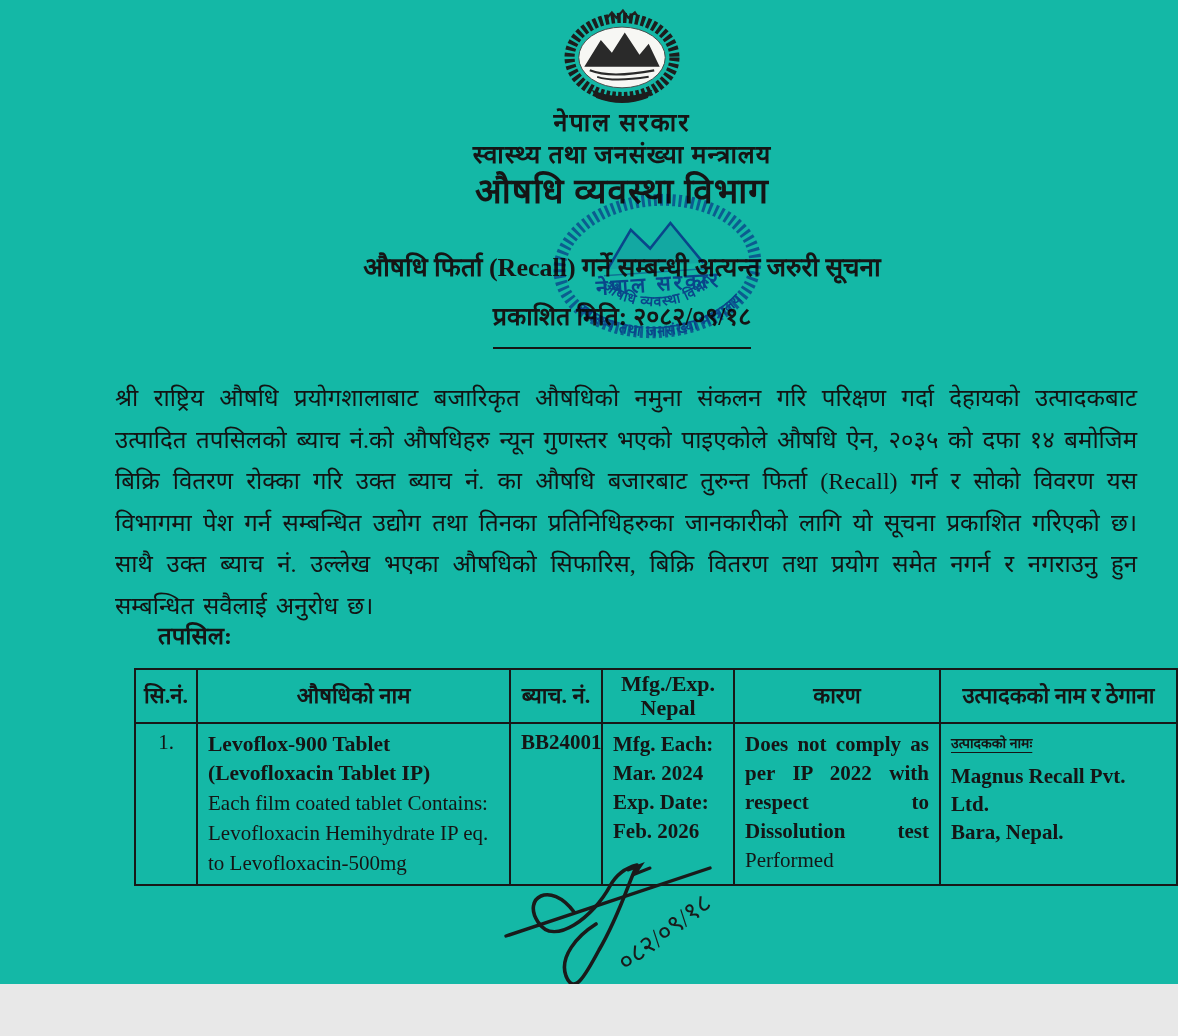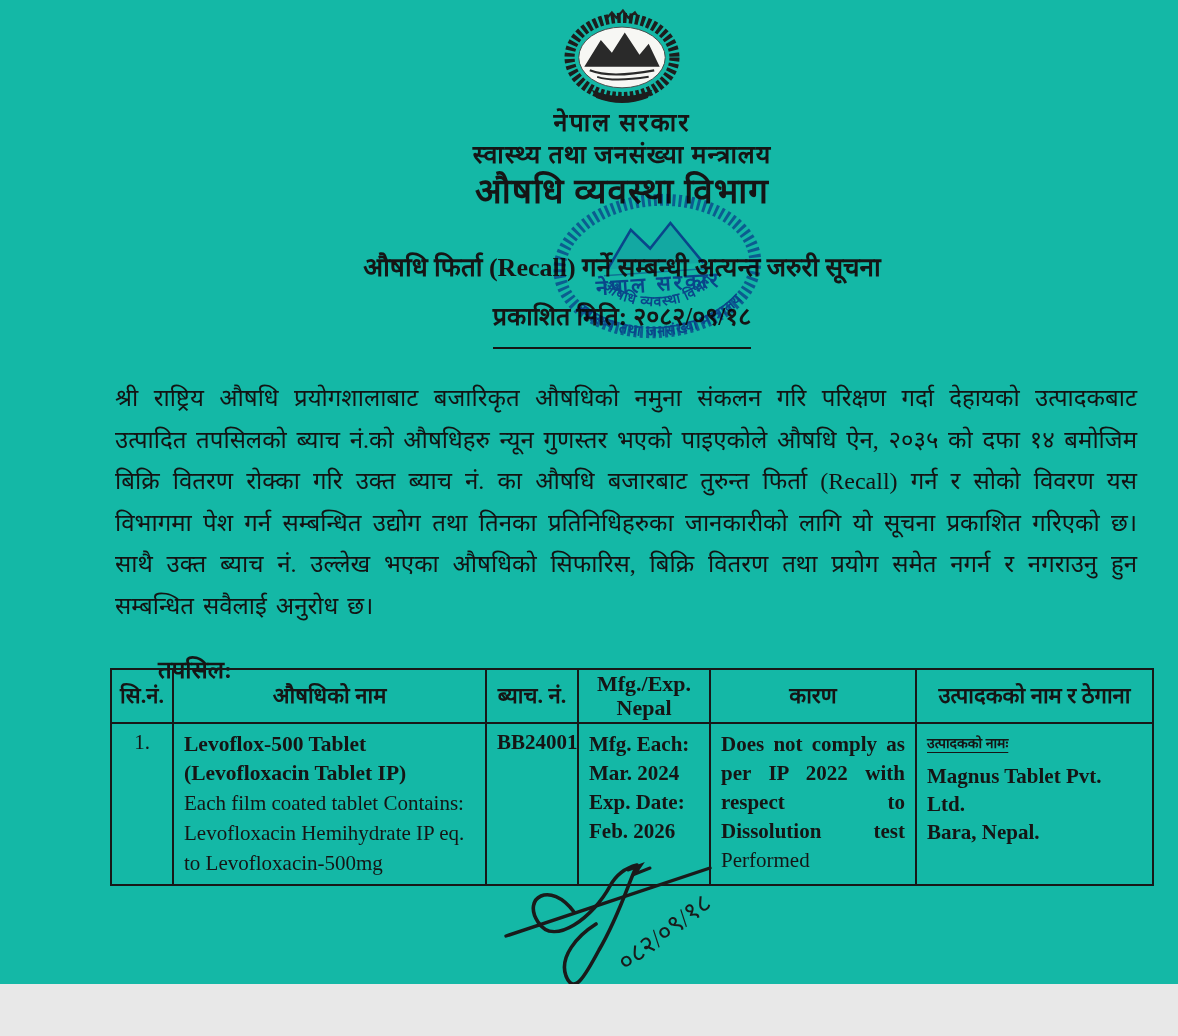--- a/index.html
+++ b/index.html
@@ -15,23 +15,23 @@
   .ministry-line{top:136px;font-size:25px;font-weight:700;letter-spacing:1px;}
   .dept-line{top:166px;font-size:35px;font-weight:700;letter-spacing:1px;}
   .notice-title{top:248px;font-size:26px;font-weight:700;}
   .pub-line{top:298px;font-size:25px;font-weight:700;}
   .pub-line .underlined{border-bottom:2.5px solid #151515;padding-bottom:17px;}
   .body-par{
     left:115px;top:378px;width:1022px;
     font-size:24px;line-height:41.5px;text-align:justify;
     word-spacing:3px;color:#131313;
   }
-  .tapasil{left:158px;top:652px;font-size:24px;font-weight:700;}
+  .tapasil{left:158px;top:618px;font-size:24px;font-weight:700;}
   table.recall{
-    position:absolute;left:110px;top:668px;width:1042px;
+    position:absolute;left:134px;top:668px;width:1042px;
     border-collapse:collapse;table-layout:fixed;
   }
   table.recall th,table.recall td{border:2.5px solid #181818;}
   table.recall th{
     height:46px;font-weight:700;text-align:center;vertical-align:middle;
     font-size:22px;padding:2px 4px;line-height:24px;
   }
   th.eng{font-size:19px;line-height:21px;}
   table.recall td{vertical-align:top;font-size:21px;padding:6px 10px;height:140px;}
   td.sn-cell{text-align:center;padding-top:30px;}
@@ -117,38 +117,38 @@
         <th>ब्याच. नं.</th>
         <th class="eng">Mfg./Exp. Nepal</th>
         <th>कारण</th>
         <th>उत्पादकको नाम र ठेगाना</th>
       </tr>
     </thead>
     <tbody>
       <tr>
         <td class="sn-cell">1.</td>
         <td class="name-cell">
-          <div class="drug-bold">Levoflox-500 Tablet</div>
+          <div class="drug-bold">Levoflox-900 Tablet</div>
           <div class="drug-bold">(Levofloxacin Tablet IP)</div>
           <div class="drug-desc">Each film coated tablet Contains: Levofloxacin Hemihydrate IP eq. to Levofloxacin-500mg</div>
         </td>
         <td class="batch-cell">BB24001</td>
         <td class="date-cell">
           <div>Mfg. Each:</div>
           <div>Mar. 2024</div>
           <div>Exp. Date:</div>
           <div>Feb. 2026</div>
         </td>
         <td class="reason-cell">
           <span class="reason-bold">Does not comply as per IP 2022 with respect to Dissolution test</span>
           <span>Performed</span>
         </td>
         <td class="producer-cell">
           <div class="producer-label">उत्पादकको नामः</div>
-          <div class="producer-name">Magnus Tablet Pvt. Ltd.</div>
+          <div class="producer-name">Magnus Recall Pvt. Ltd.</div>
           <div class="producer-addr">Bara, Nepal.</div>
         </td>
       </tr>
     </tbody>
   </table>
 
   <svg class="abs signature" viewBox="0 0 312 180">
     <path d="M 28 82 L 232 14" fill="none" stroke="#1a1a1a" stroke-width="3.4" stroke-linecap="round"></path>
     <path d="M 96 58 C 72 26, 44 44, 60 68 C 76 94, 116 62, 132 32 C 138 21, 147 14, 159 11
              C 150 30, 141 62, 121 96 C 107 122, 96 142, 88 122 C 81 103, 99 82, 118 70" fill="none" stroke="#1a1a1a" stroke-width="3.6" stroke-linecap="round" stroke-linejoin="round"></path>

